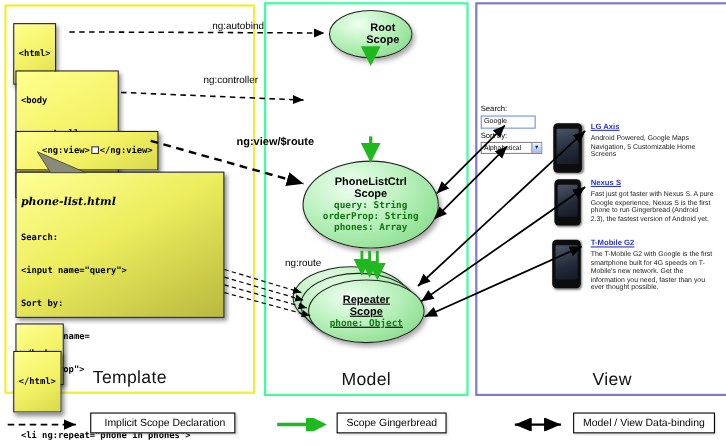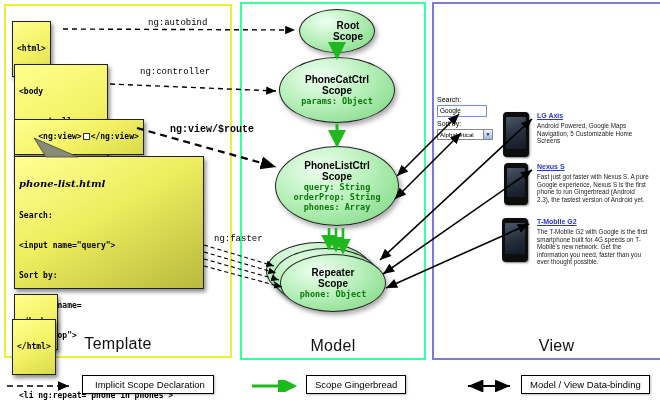--- a/index.html
+++ b/index.html
@@ -30,22 +30,22 @@
   .ellipse {
     position:absolute; z-index:3; border:1.3px solid #222; border-radius:50%;
     background:radial-gradient(ellipse at 35% 28%, #eefff0 0%, #b8f0bb 45%, #8fdf92 80%, #7ccf80 100%);
     box-shadow:2px 3px 5px rgba(0,0,0,.35);
     display:flex; flex-direction:column; align-items:center; justify-content:center;
     text-align:center;
   }
   .scope-title { font-weight:bold; font-size:10px; line-height:11px; color:#000; }
   .scope-prop { font-weight:bold; font-size:8.5px; line-height:10px; color:#0a7a0a;
     font-family:"DejaVu Sans Mono", monospace; }
-  .arrow-label { position:absolute; z-index:6; font-family:Liberation Mono, monospace;
-    font-size:9px; color:#000; white-space:nowrap; }
+  .arrow-label { position:absolute; z-index:6; font-family:Liberation Sans, sans-serif;
+    font-size:9px; color:#000; white-space:nowrap;margin-left:45px; }
   .arrow-label.bold { font-weight:bold; font-size:10px; }
   #arrows { position:absolute; left:0; top:0; z-index:5; pointer-events:none; }
   
   .v-label { position:absolute; z-index:3; font-size:7px; color:#000; }
   .v-input {
     position:absolute; z-index:3; background:#fff; border:1.5px solid #6f8fe8;
     font-size:6.5px; line-height:8px; padding:1px 2px; color:#000;
   }
   .v-select {
     position:absolute; z-index:3; background:#fff; border:1px solid #888;
@@ -117,21 +117,21 @@
     <line x1="397" y1="176" x2="459" y2="114" stroke="#000" stroke-width="1.6" marker-start="url(#mBs)" marker-end="url(#mB)"></line>
     <line x1="395" y1="199" x2="461" y2="133" stroke="#000" stroke-width="1.6" marker-start="url(#mBs)" marker-end="url(#mB)"></line>
     <line x1="380" y1="260" x2="532" y2="119" stroke="#000" stroke-width="1.6" marker-start="url(#mBs)" marker-end="url(#mB)"></line>
     <line x1="383" y1="274" x2="532" y2="170" stroke="#000" stroke-width="1.6" marker-start="url(#mBs)" marker-end="url(#mB)"></line>
     <line x1="386" y1="288" x2="529" y2="224" stroke="#000" stroke-width="1.6" marker-start="url(#mBs)" marker-end="url(#mB)"></line>
   </svg>
 
   <div class="arrow-label" style="left:148px;top:18px;">ng:autobind</div>
   <div class="arrow-label" style="left:140px;top:67px;">ng:controller</div>
   <div class="arrow-label bold" style="left:170px;top:124px;">ng:view/$route</div>
-  <div class="arrow-label" style="left:214px;top:234px;">ng:faster</div>
+  <div class="arrow-label" style="left:214px;top:234px;">ng:route</div>
 
   <div class="ybox" style="left:12px;top:21px;">
     <span class="code-line">&lt;html&gt;</span>
   </div>
 
   <div class="ybox" style="left:14px;top:64px;width:94px;">
     <span class="code-line">&lt;body</span>
     <span class="code-line">ng:controller=</span>
     <span class="code-line">"PhoneCatCtrl"&gt;</span>
   </div>
@@ -159,35 +159,31 @@
   </div>
 
   <div class="ybox" style="left:12px;top:319px;">
     <span class="code-line">&lt;/html&gt;</span>
   </div>
 
   <div class="ellipse" style="left:299px;top:9px;width:76px;height:44px;">
     <span class="scope-title" style="width:46px;margin-left:22px;">Root Scope</span>
   </div>
 
-  <div class="ellipse" style="left:279px;top:57px;width:116px;height:66px;">
-    <span class="scope-title" style="width:82px;">PhoneCatCtrl Scope</span>
-    <span class="scope-prop">params: Object</span>
-  </div>
 
   <div class="ellipse" style="left:275px;top:146px;width:124px;height:80px;">
     <span class="scope-title" style="width:86px;">PhoneListCtrl Scope</span>
     <span class="scope-prop">query: String</span>
     <span class="scope-prop">orderProp: String</span>
     <span class="scope-prop">phones: Array</span>
   </div>
 
   <div class="ellipse" style="left:266px;top:242px;width:106px;height:58px;"></div>
   <div class="ellipse" style="left:273px;top:248px;width:106px;height:58px;"></div>
-  <div class="ellipse" style="left:280px;top:254px;width:106px;height:58px;">
+  <div class="ellipse" style="left:280px;top:254px;width:106px;height:58px;text-decoration:underline;">
     <span class="scope-title" style="width:60px;">Repeater Scope</span>
     <span class="scope-prop">phone: Object</span>
   </div>
 
   <div class="v-label" style="left:437px;top:96px;">Search:</div>
   <div class="v-input" style="left:437px;top:105px;width:50px;height:12px;">Google</div>
   <div class="v-label" style="left:437px;top:120px;">Sort by:</div>
   <div class="v-select" style="left:437px;top:129px;width:56px;height:11px;">
     <span>Alphabetical</span>
     <span class="dd">▼</span>

